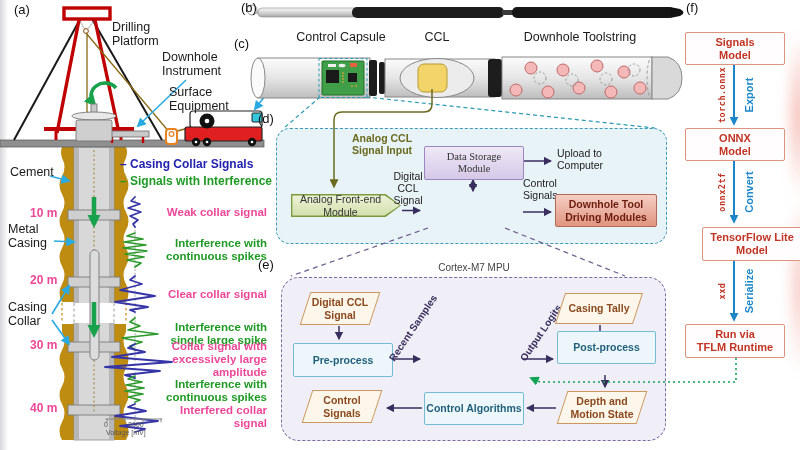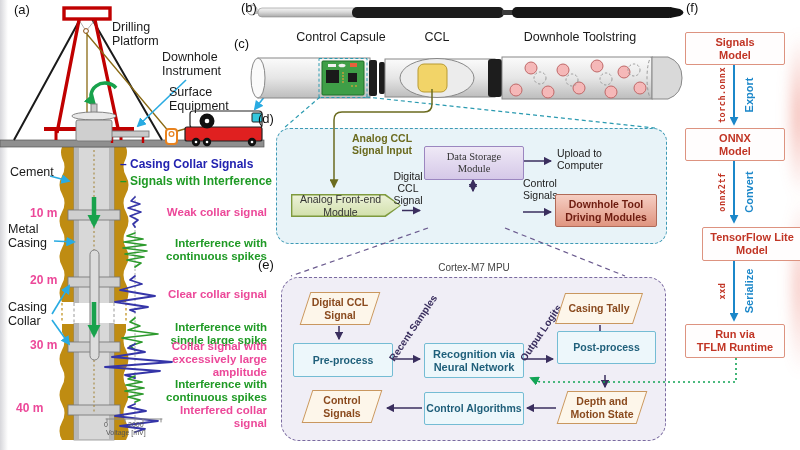--- a/index.html
+++ b/index.html
@@ -279,21 +279,21 @@
   <div class="t ov" style="left:162px;top:50px">Downhole
 Instrument</div>
   <div class="t ov" style="left:10px;top:165px">Cement</div>
   <div class="t ov" style="left:8px;top:222px">Metal
 Casing</div>
   <div class="t ov" style="left:8px;top:300px">Casing
 Collar</div>
   <div class="t b blue ov" style="left:30px;top:207px;font-size:12px">10 m</div>
   <div class="t b blue ov" style="left:30px;top:274px;font-size:12px">20 m</div>
   <div class="t b blue ov" style="left:30px;top:339px;font-size:12px">30 m</div>
-  <div class="t b blue ov" style="left:16px;top:402px;font-size:12px">40 m</div>
+  <div class="t b blue ov" style="left:30px;top:402px;font-size:12px">40 m</div>
   <div class="t b ov" style="left:120px;top:158px;font-size:12px;color:#2222b0">– Casing Collar Signals</div>
   <div class="t b ov" style="left:120px;top:175px;font-size:12px;color:#1f9a25">– Signals with Interference</div>
   <div class="t b small blue ov" style="left:163px;top:206px;width:104px">Weak collar signal</div>
   <div class="t b small green ov" style="left:163px;top:237px;width:104px">Interference with
 continuous spikes</div>
   <div class="t b small blue ov" style="left:163px;top:288px;width:104px">Clear collar signal</div>
   <div class="t b small green ov" style="left:163px;top:321px;width:104px">Interference with
 single large spike</div>
   <div class="t b small blue ov" style="left:163px;top:340px;width:104px">Collar signal with
 excessively large
@@ -334,22 +334,20 @@
 
   <div class="t tag ov" style="left:258px;top:258px">(e)</div>
   <div class="t c ov" style="left:419px;top:262px;width:110px;font-size:10px;color:#444">Cortex-M7 MPU</div>
   <div class="pgram" style="left:305px;top:292px;width:70px;height:33px">
     <i class="bg"></i>
       <span>Digital CCL
 Signal</span>
   </div>
   <div class="box proc" style="left:293px;top:343px;width:98px;height:32px">Pre-process</div>
   <div class="rot edge-label" style="left:396px;top:352px">Recent Samples</div>
-  <div class="box proc" style="left:424px;top:343px;width:98px;height:33px;font-size:11px">Recognition via
-Neural Network</div>
   <div class="rot edge-label" style="left:527px;top:352px">Output Logits</div>
   <div class="pgram" style="left:560px;top:293px;width:78px;height:31px">
     <i class="bg"></i>
       <span>Casing Tally</span>
   </div>
   <div class="box proc" style="left:557px;top:331px;width:97px;height:31px">Post-process</div>
   <div class="pgram" style="left:562px;top:391px;width:80px;height:33px">
     <i class="bg"></i>
       <span>Depth and
 Motion State</span>

